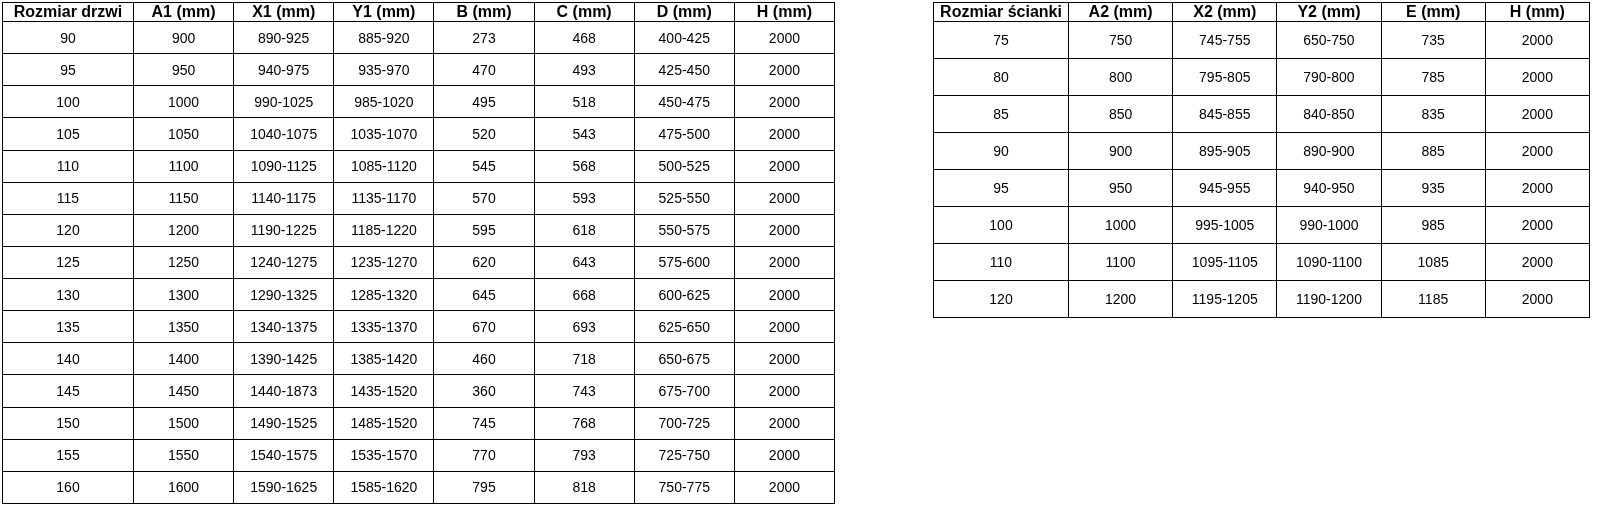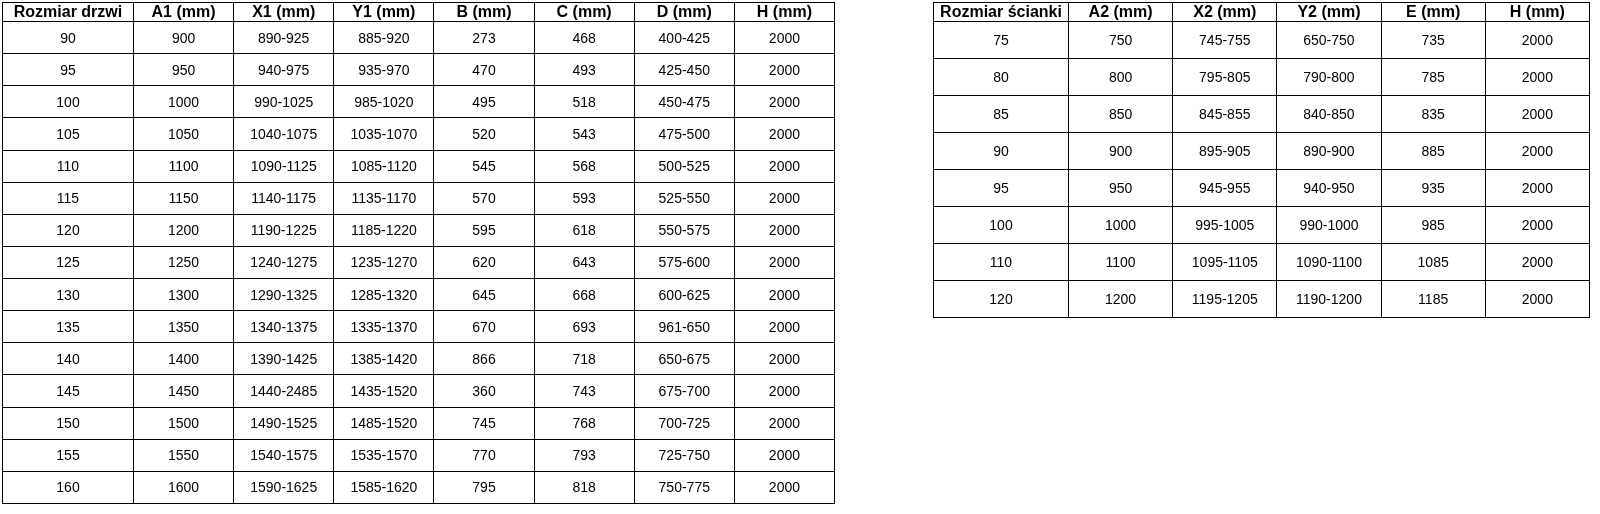--- a/index.html
+++ b/index.html
@@ -170,37 +170,37 @@
           <td>600-625</td>
           <td>2000</td>
         </tr>
         <tr>
           <td>135</td>
           <td>1350</td>
           <td>1340-1375</td>
           <td>1335-1370</td>
           <td>670</td>
           <td>693</td>
-          <td>961-650</td>
+          <td>625-650</td>
           <td>2000</td>
         </tr>
         <tr>
           <td>140</td>
           <td>1400</td>
           <td>1390-1425</td>
           <td>1385-1420</td>
-          <td>866</td>
+          <td>460</td>
           <td>718</td>
           <td>650-675</td>
           <td>2000</td>
         </tr>
         <tr>
           <td>145</td>
           <td>1450</td>
-          <td>1440-2485</td>
+          <td>1440-1873</td>
           <td>1435-1520</td>
           <td>360</td>
           <td>743</td>
           <td>675-700</td>
           <td>2000</td>
         </tr>
         <tr>
           <td>150</td>
           <td>1500</td>
           <td>1490-1525</td>

